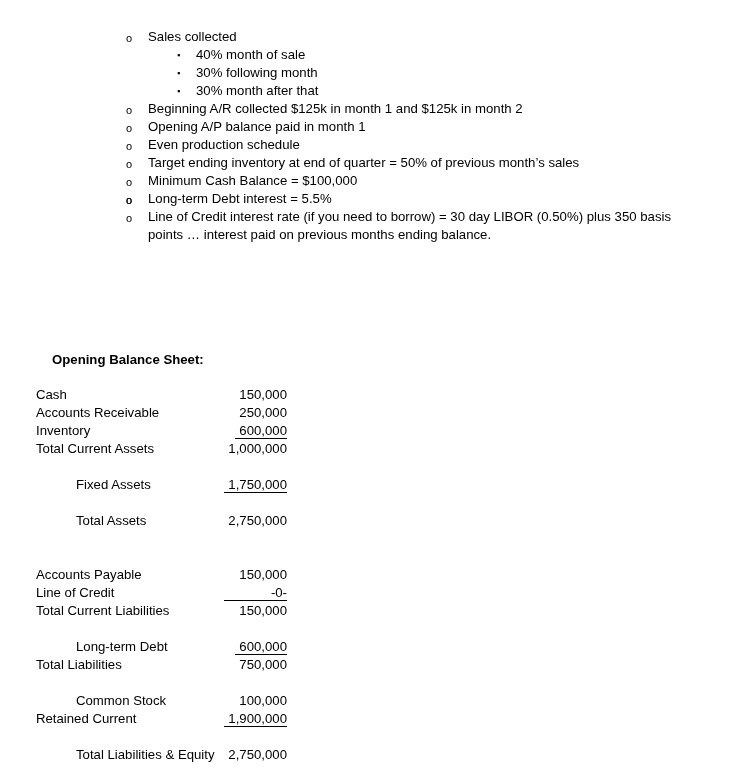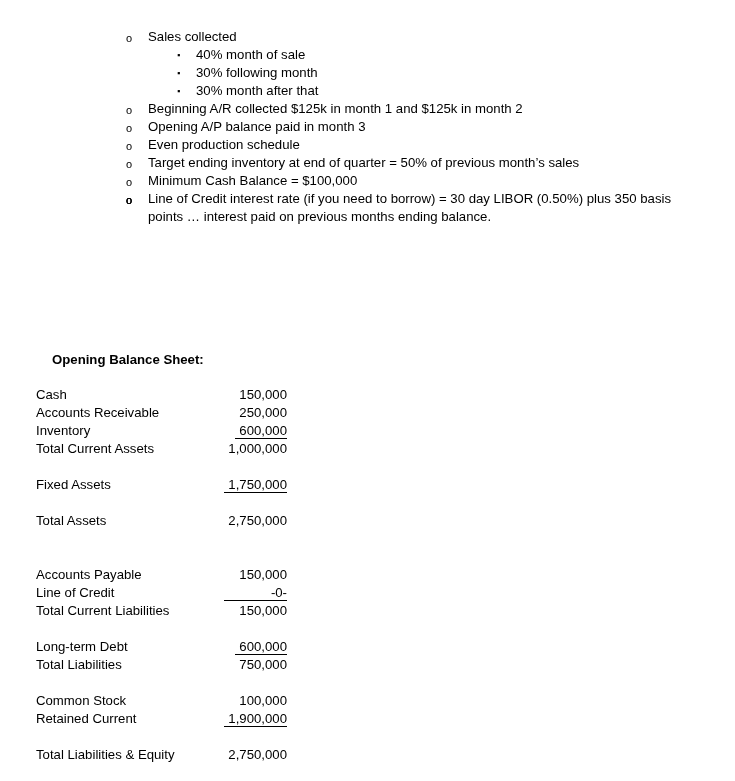--- a/index.html
+++ b/index.html
@@ -87,21 +87,21 @@
     width: 260px;
   }
 
   .bs-row {
     position: relative;
     height: 18px;
     line-height: 18px;
     font-size: 13.2px;
     white-space: nowrap;
   }
-  .bs-row.gap-1 { margin-top: 18px; }
+  .bs-row.gap-1 { margin-top: 18px; margin-left: 40px; }
   .bs-row.gap-2 { margin-top: 36px; }
 
   .bs-label {
     position: absolute;
     left: 0;
     top: 0;
     line-height: 18px;
   }
 
   .bs-value {
@@ -151,39 +151,40 @@
       <div class="bullet-row lvl2">
         <span class="marker">▪</span>
         <span class="btext">30% month after that</span>
       </div>
       <div class="bullet-row lvl1">
         <span class="marker">o</span>
         <span class="btext">Beginning A/R collected $125k in month 1 and $125k in month 2</span>
       </div>
       <div class="bullet-row lvl1">
         <span class="marker">o</span>
-        <span class="btext">Opening A/P balance paid in month 3</span>
+        <span class="btext">Opening A/P balance paid in month 1</span>
       </div>
       <div class="bullet-row lvl1">
         <span class="marker">o</span>
         <span class="btext">Even production schedule</span>
       </div>
       <div class="bullet-row lvl1">
         <span class="marker">o</span>
         <span class="btext">Target ending inventory at end of quarter = 50% of previous month’s sales</span>
       </div>
       <div class="bullet-row lvl1">
         <span class="marker">o</span>
         <span class="btext">Minimum Cash Balance = $100,000</span>
       </div>
       <div class="bullet-row lvl1">
         <span class="marker">o</span>
       </div>
       <div class="bullet-row lvl1">
         <span class="marker">o</span>
+        <span class="btext">Long-term Debt interest = 5.5%</span>
       </div>
       <div class="bullet-row lvl1">
         <span class="marker">o</span>
         <span class="btext">Line of Credit interest rate (if you need to borrow) = 30 day LIBOR (0.50%) plus 350 basis points … interest paid on previous months ending balance.</span>
       </div>
     </div>
 
   <div class="bs-heading">Opening Balance Sheet:</div>
 
   <div class="bs-table">

